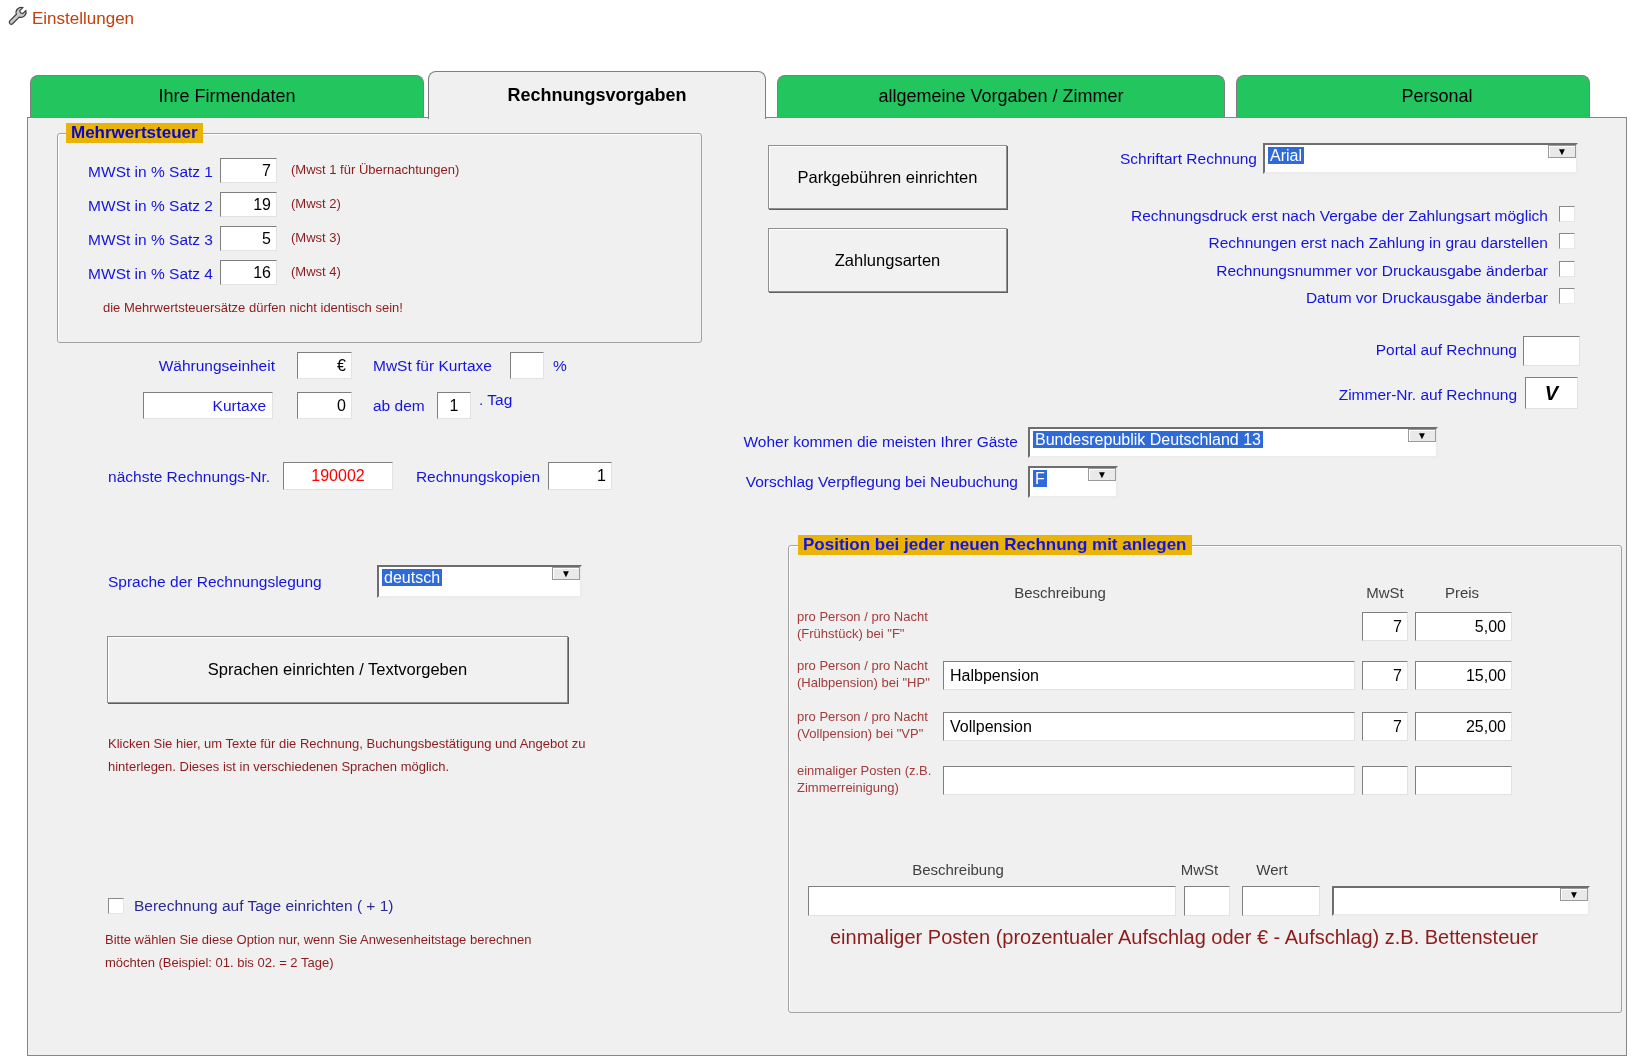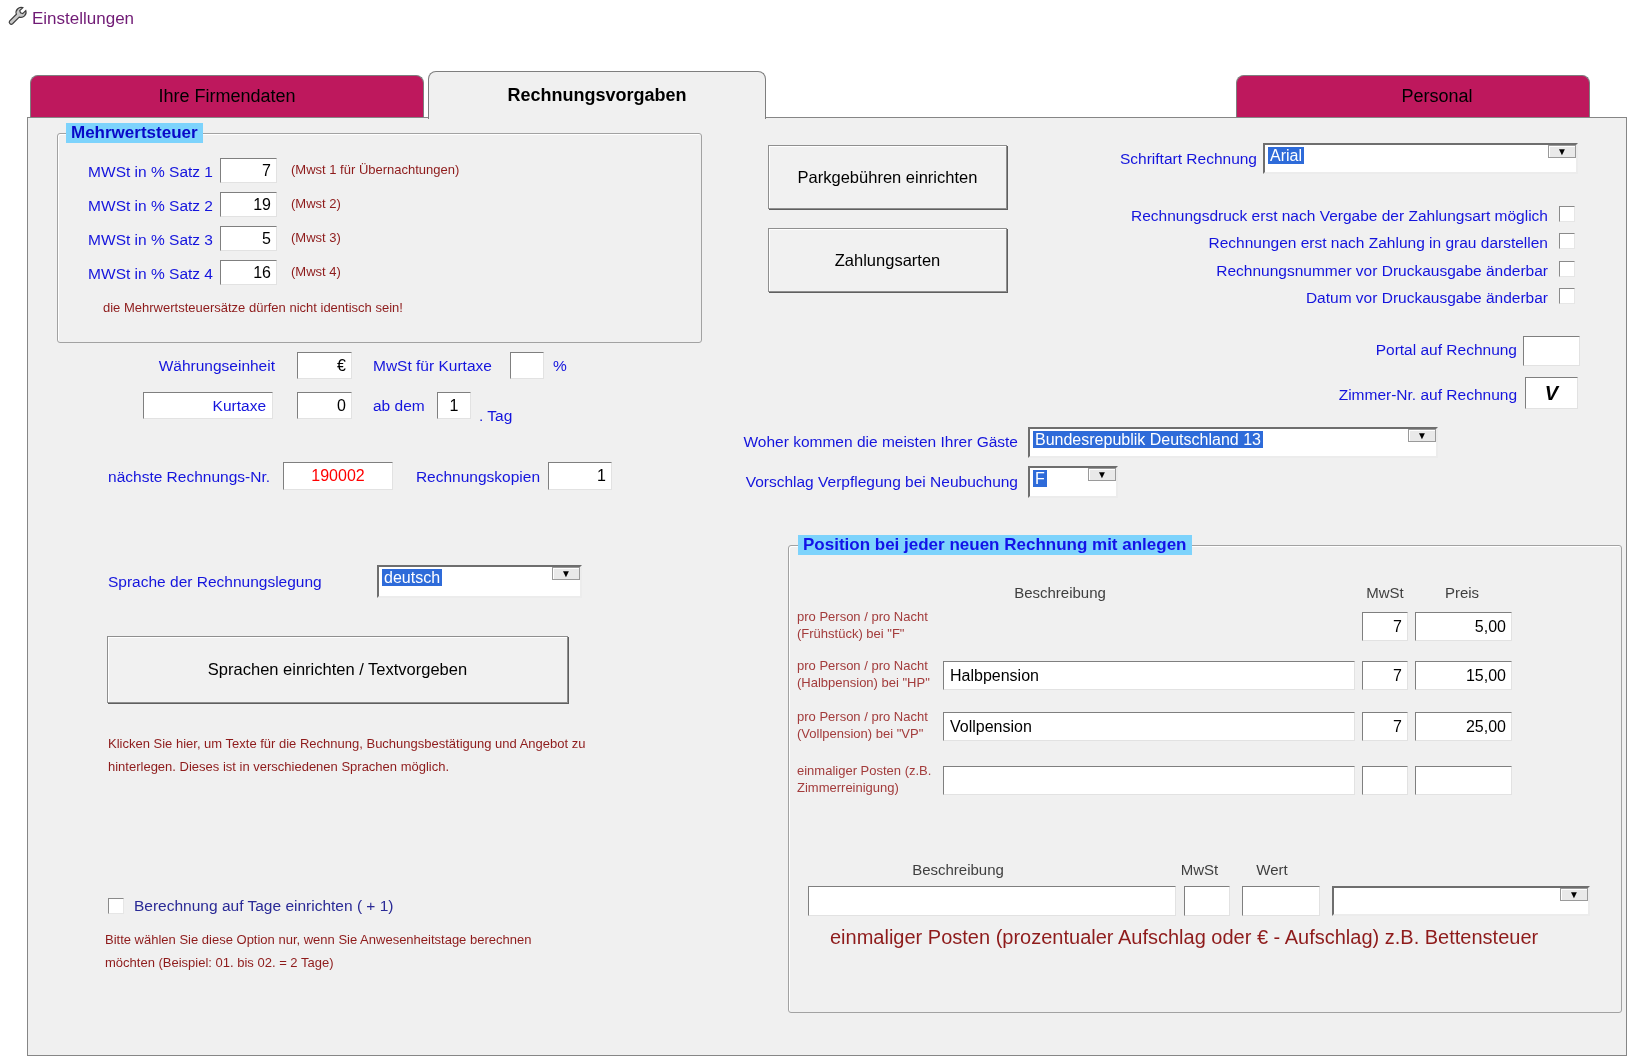--- a/index.html
+++ b/index.html
@@ -1,42 +1,42 @@
 <!DOCTYPE html>
 <html><head>
 <meta charset="utf-8">
 <style>
   html,body{margin:0;padding:0;background:#ffffff;font-family:"Liberation Sans",sans-serif;}
   .screen{position:relative;width:1631px;height:1056px;background:#ffffff;overflow:hidden;}
   .abs{position:absolute;box-sizing:border-box;}
   .panel{background:#f0f0f0;border:1px solid #868686;}
-  .tab{background:#be185d;border:1px solid #7e7e7e;border-bottom:none;border-radius:8px 8px 0 0;
+  .tab{background:#22c55e;border:1px solid #7e7e7e;border-bottom:none;border-radius:8px 8px 0 0;
        display:flex;align-items:center;justify-content:center;font-size:18px;color:#000;z-index:2;}
   .tab.active{background:#f0f0f0;font-weight:bold;z-index:5;}
-  .wtitle{font-size:17px;color:#701a75;white-space:nowrap;}
+  .wtitle{font-size:17px;color:#c2410c;white-space:nowrap;}
   .lbl{color:#1414dd;font-size:15.5px;white-space:nowrap;}
   .navy{color:#2a2a96;}
   .r{text-align:right;}
   .red{color:#8e1b1b;font-size:13px;white-space:nowrap;}
   .wrap{white-space:normal;line-height:22.5px;}
   .sunken{background:#fff;border:1px solid #7f7f7f;border-right-color:#e2e2e2;border-bottom-color:#e2e2e2;}
   .num{font-size:16px;color:#000;display:flex;align-items:center;justify-content:flex-end;padding-right:5px;}
   .txt{font-size:16px;color:#000;display:flex;align-items:center;padding-left:6px;}
   .cent{justify-content:center;padding:0;}
   .redval{color:#ff0000;}
   .btn{background:#f1f1f1;border:1px solid #8f8f8f;box-shadow:1px 1px 0 #5f5f5f, inset 1px 1px 0 #ffffff;
        display:flex;align-items:center;justify-content:center;font-size:16.5px;color:#000;cursor:default;}
   .combo{background:#fff;border:2px solid;border-color:#6e6e6e #ececec #ececec #6e6e6e;display:flex;align-items:flex-start;}
   .ctext{flex:1;font-size:16px;padding:2px 0 0 3px;white-space:nowrap;overflow:hidden;color:#000;}
   .sel{background:#2e6bd9;color:#fff;padding:0 2px;}
   .carrow{width:26px;background:#e9e9e9;border:1px solid #9a9a9a;box-shadow:inset 1px 1px 0 #fff;
           display:flex;align-items:center;justify-content:center;font-size:10px;color:#000;}
   .chk{background:#fff;border:1px solid #8a8a8a;border-right-color:#e6e6e6;border-bottom-color:#e6e6e6;}
   .group{border:1px solid #a2a2a2;border-radius:3px;box-shadow:inset 1px 1px 0 #ffffff;}
-  .glegend{background:#7dd3fc;padding:0 5px;font-weight:bold;font-size:17px;white-space:nowrap;z-index:3;}
+  .glegend{background:#eab308;padding:0 5px;font-weight:bold;font-size:17px;white-space:nowrap;z-index:3;}
   .blue1{color:#0808c8;}
   .blue2{color:#1212e8;}
   .hdr{color:#3f3f3f;font-size:15px;text-align:center;white-space:nowrap;}
   .rowlbl{color:#a33c3c;font-size:13px;line-height:17px;white-space:nowrap;}
   .vmark{font-size:20px;font-weight:bold;font-style:italic;color:#000;display:flex;align-items:center;justify-content:center;}
 </style>
 </head>
 <body>
 
 <div class="screen">
@@ -45,20 +45,21 @@
     <svg width="22" height="22" viewBox="0 0 24 24">
         <path d="M21.6 6.2a5.6 5.6 0 0 1-7.2 7.0L7.2 20.4a2.2 2.2 0 0 1-3.1-3.1l7.2-7.2a5.6 5.6 0 0 1 7.0-7.2L15 6.2l.8 2.4 2.4.8z" fill="#c9c9c9" stroke="#3c3c3c" stroke-width="1.3"></path>
       </svg>
   </span>
   <span class="abs wtitle" style="left:32px;top:9px;">Einstellungen</span>
 
   <div class="abs panel" style="left:27px;top:117px;width:1600px;height:939px;"></div>
 
   <div class="abs tab" style="left:30px;top:75px;width:394px;height:42px;">Ihre Firmendaten</div>
   <div class="abs tab active" style="left:428px;top:71px;width:338px;height:48px;">Rechnungsvorgaben</div>
+  <div class="abs tab" style="left:777px;top:75px;width:448px;height:42px;">allgemeine Vorgaben / Zimmer</div>
   <div class="abs tab" style="left:1236px;top:75px;width:354px;height:42px;padding-left:48px;">Personal</div>
 
   <div class="abs group" style="left:57px;top:133px;width:645px;height:210px;"></div>
   <span class="abs glegend blue1" style="left:66px;top:123px;">Mehrwertsteuer</span>
 
   <span class="abs lbl r" style="left:85px;top:163px;width:128px;">MWSt in % Satz 1</span>
   <div class="abs sunken num" style="left:220px;top:158px;width:57px;height:25px;">7</div>
   <span class="abs red" style="left:291px;top:162px;">(Mwst 1 für Übernachtungen)</span>
 
   <span class="abs lbl r" style="left:85px;top:197px;width:128px;">MWSt in % Satz 2</span>
@@ -80,21 +81,21 @@
   <span class="abs lbl" style="left:373px;top:357px;">MwSt für Kurtaxe</span>
   <div class="abs sunken num" style="left:510px;top:352px;width:34px;height:27px;"></div>
   <span class="abs lbl" style="left:553px;top:357px;">%</span>
 
   <div class="abs sunken" style="left:143px;top:392px;width:130px;height:27px;">
     <span class="lbl" style="position:absolute;right:6px;top:4px;">Kurtaxe</span>
   </div>
   <div class="abs sunken num" style="left:297px;top:392px;width:55px;height:27px;">0</div>
   <span class="abs lbl" style="left:373px;top:397px;">ab dem</span>
   <div class="abs sunken num cent" style="left:437px;top:392px;width:34px;height:27px;">1</div>
-  <span class="abs lbl" style="left:479px;top:407px;">. Tag</span>
+  <span class="abs lbl" style="left:479px;top:391px;">. Tag</span>
 
   <span class="abs lbl r" style="left:95px;top:468px;width:175px;">nächste Rechnungs-Nr.</span>
   <div class="abs sunken num cent redval" style="left:283px;top:462px;width:110px;height:28px;">190002</div>
   <span class="abs lbl r" style="left:415px;top:468px;width:125px;">Rechnungskopien</span>
   <div class="abs sunken num" style="left:548px;top:462px;width:64px;height:28px;">1</div>
 
   <span class="abs lbl" style="left:108px;top:573px;">Sprache der  Rechnungslegung</span>
   <div class="abs combo" style="left:377px;top:565px;width:205px;height:33px;">
     <span class="ctext"><span class="sel">deutsch</span></span>
     <span class="carrow">▼</span>

